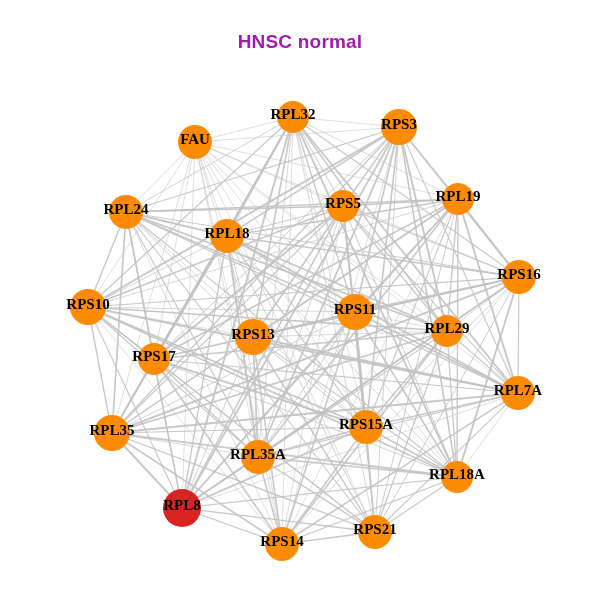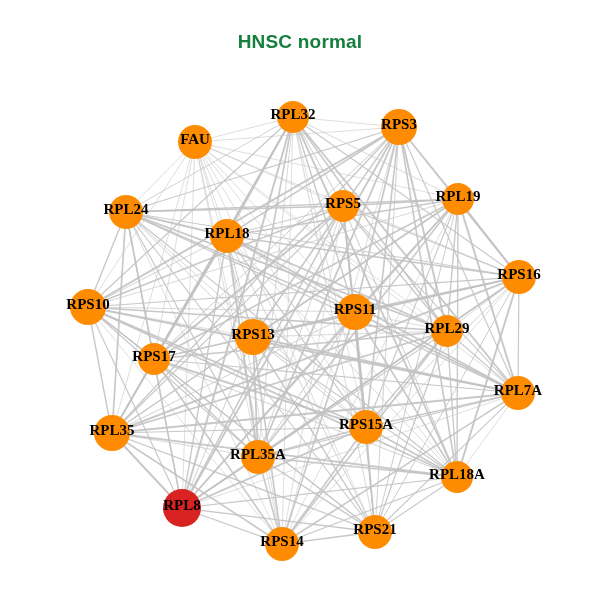--- a/index.html
+++ b/index.html
@@ -37,21 +37,21 @@
     font-size: 15px;
     font-weight: bold;
     text-anchor: middle;
     pointer-events: none;
   }
 </style>
 </head>
 <body>
 
 <div class="stage">
-  <h1 class="title" style="color: #15803d;">HNSC normal</h1>
+  <h1 class="title" style="color: #a21caf;">HNSC normal</h1>
   <svg id="graph-svg" width="600" height="600" viewBox="0 0 600 600" xmlns="http://www.w3.org/2000/svg">
       <g>
         <line x1="195" y1="142" x2="293" y2="117" stroke="#c2c2c2" stroke-opacity="0.9" stroke-width="0.60"></line>
         <line x1="195" y1="142" x2="399" y2="127" stroke="#c2c2c2" stroke-opacity="0.9" stroke-width="0.60"></line>
         <line x1="195" y1="142" x2="458" y2="199" stroke="#c2c2c2" stroke-opacity="0.9" stroke-width="0.60"></line>
         <line x1="195" y1="142" x2="126" y2="212" stroke="#c2c2c2" stroke-opacity="0.9" stroke-width="0.60"></line>
         <line x1="195" y1="142" x2="343" y2="206" stroke="#c2c2c2" stroke-opacity="0.9" stroke-width="0.60"></line>
         <line x1="195" y1="142" x2="227" y2="236" stroke="#c2c2c2" stroke-opacity="0.9" stroke-width="0.60"></line>
         <line x1="195" y1="142" x2="519" y2="277" stroke="#c2c2c2" stroke-opacity="0.9" stroke-width="0.60"></line>
         <line x1="195" y1="142" x2="88" y2="307" stroke="#c2c2c2" stroke-opacity="0.9" stroke-width="0.60"></line>

